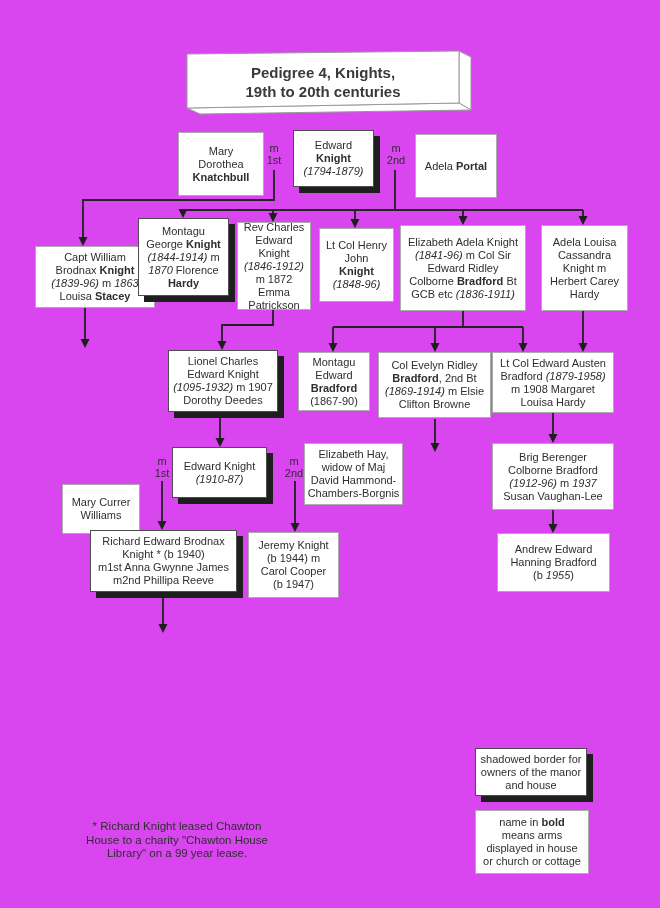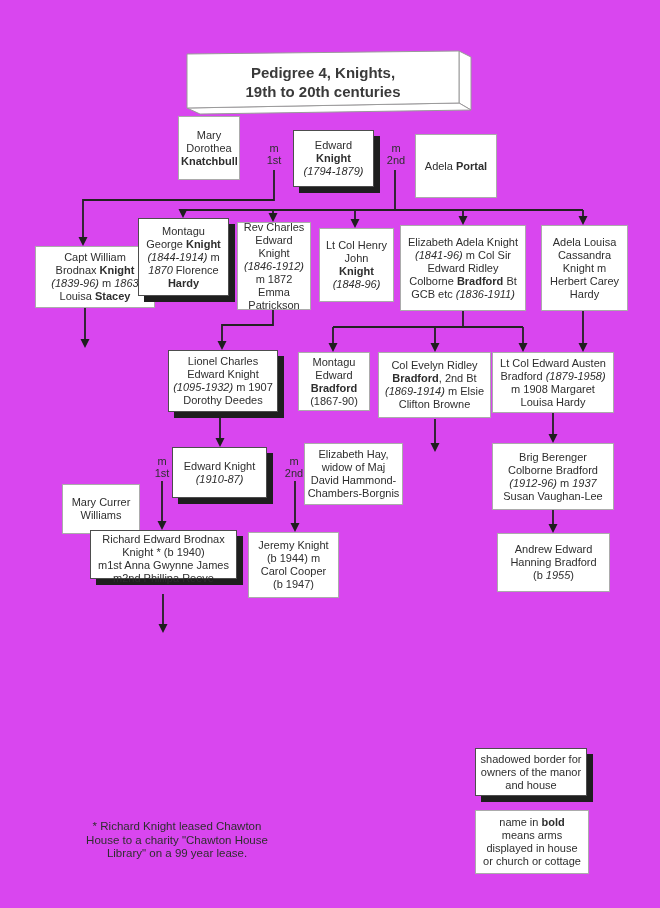--- a/index.html
+++ b/index.html
@@ -84,21 +84,21 @@
          M548.5,524 L557.5,524 L553,533 Z
          M158.5,624 L167.5,624 L163,633 Z"></path>
   </svg>
 
   <div class="title-text">
     <div>Pedigree 4, Knights,</div>
     <div>19th to 20th centuries</div>
   </div>
 
   <div id="boxes">
-      <div class="pbox" style="left: 178px; top: 116px; width: 62px; height: 64px;">
+      <div class="pbox" style="left: 178px; top: 132px; width: 86px; height: 64px;">
         <div>Mary</div>
         <div>Dorothea</div>
         <div><span class="b">Knatchbull</span></div>
       </div>
       <div class="pbox shadow" style="left: 293px; top: 130px; width: 81px; height: 57px;">
         <div>Edward</div>
         <div><span class="b">Knight</span></div>
         <div><span class="it">(1794-1879)</span></div>
       </div>
       <div class="pbox" style="left: 415px; top: 134px; width: 82px; height: 64px;">
@@ -181,21 +181,21 @@
         <div>widow of Maj</div>
         <div>David Hammond-</div>
         <div>Chambers-Borgnis</div>
       </div>
       <div class="pbox" style="left: 492px; top: 443px; width: 122px; height: 67px;">
         <div>Brig Berenger</div>
         <div>Colborne Bradford</div>
         <div><span class="it">(1912-96)</span> m <span class="it">1937</span></div>
         <div>Susan Vaughan-Lee</div>
       </div>
-      <div class="pbox shadow" style="left: 90px; top: 530px; width: 147px; height: 49px; justify-content: space-between;">
+      <div class="pbox shadow" style="left: 90px; top: 530px; width: 147px; height: 62px;">
         <div>Richard Edward Brodnax</div>
         <div>Knight * (b 1940)</div>
         <div>m1st Anna Gwynne James</div>
         <div>m2nd Phillipa Reeve</div>
       </div>
       <div class="pbox" style="left: 248px; top: 532px; width: 91px; height: 66px;">
         <div>Jeremy Knight</div>
         <div>(b 1944) m</div>
         <div>Carol Cooper</div>
         <div>(b 1947)</div>

